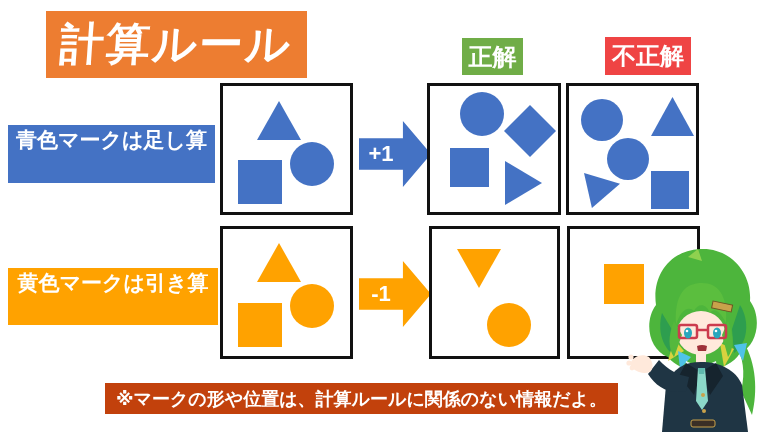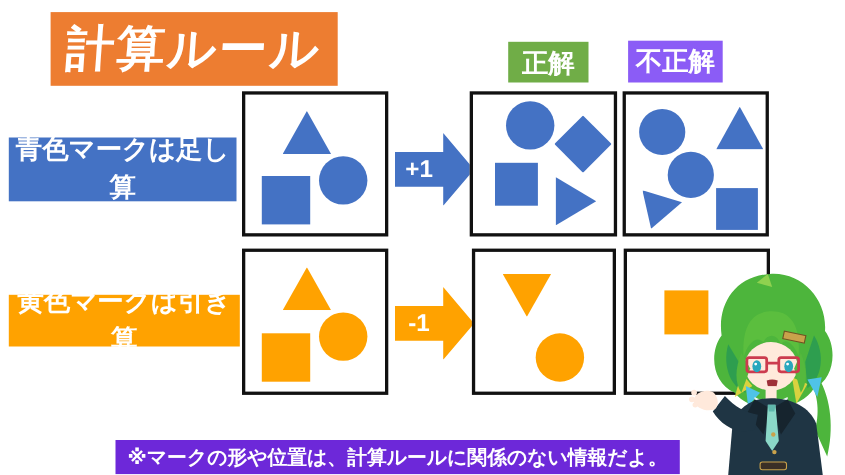--- a/index.html
+++ b/index.html
@@ -11,29 +11,29 @@
   .title-banner{
     position:absolute;left:46px;top:11px;width:261px;height:67px;
     background:#ED7D31;color:#fff;display:flex;align-items:center;justify-content:center;
   }
   .title-banner span{font-size:44px;font-weight:900;letter-spacing:2px;transform:skewX(-4deg);}
   
   .badge{
     position:absolute;color:#fff;font-weight:bold;font-size:24px;
     display:flex;align-items:center;justify-content:center;
   }
-  .badge-correct{left:462px;top:38px;width:73px;height:37px;background:#70AD47;}
-  .badge-incorrect{left:571px;top:37px;width:86px;height:38px;background:#8b5cf6;}
+  .badge-correct{left:462px;top:38px;width:61px;height:37px;background:#70AD47;}
+  .badge-incorrect{left:605px;top:37px;width:86px;height:38px;background:#ef4444;}
   
   .rule-label{
-    position:absolute;color:#fff;font-weight:bold;font-size:24px;text-align:center;
-    display:flex;flex-direction:column;justify-content:center;line-height:1.4;
+    position:absolute;color:#fff;font-weight:bold;font-size:21px;text-align:center;
+    display:flex;flex-direction:column;line-height:1.4;
   }
   .rule-blue{left:8px;top:125px;width:207px;height:58px;background:#4472C4;}
-  .rule-orange{left:8px;top:268px;width:210px;height:47px;background:#FFA200;}
+  .rule-orange{left:8px;top:268px;width:210px;height:57px;background:#FFA200;}
   
   .box{
     position:absolute;background:#fff;border:3px solid #111;box-sizing:border-box;
   }
   .box-src-1{left:220px;top:83px;width:133px;height:132px;}
   .box-correct-1{left:427px;top:83px;width:134px;height:132px;}
   .box-incorrect-1{left:566px;top:83px;width:133px;height:132px;}
   .box-src-2{left:220px;top:226px;width:133px;height:133px;}
   .box-correct-2{left:429px;top:226px;width:131px;height:133px;}
   .box-incorrect-2{left:567px;top:226px;width:133px;height:133px;}
@@ -50,23 +50,23 @@
   .arrow{
     position:absolute;width:72px;height:66px;
     clip-path:polygon(0 26%,61% 26%,61% 0,100% 50%,61% 100%,61% 74%,0 74%);
     display:flex;align-items:center;color:#fff;font-weight:bold;font-size:22px;
   }
   .arrow span{width:61%;text-align:center;}
   .arrow-plus{left:359px;top:121px;background:#4472C4;}
   .arrow-minus{left:359px;top:261px;background:#FFA200;}
   
   .footnote{
-    position:absolute;left:105px;top:383px;width:513px;height:31px;background:#6d28d9;
+    position:absolute;left:105px;top:383px;width:513px;height:31px;background:#c2410c;
     color:#fff;font-weight:bold;font-size:18px;display:flex;align-items:center;
-    justify-content:center;white-space:nowrap;margin-top:17px;
+    justify-content:center;white-space:nowrap;
   }
   
   .mascot{position:absolute;left:616px;top:243px;width:152px;height:189px;}
 </style>
 </head>
 <body>
 
 <div class="stage">
 
   <div class="title-banner">

